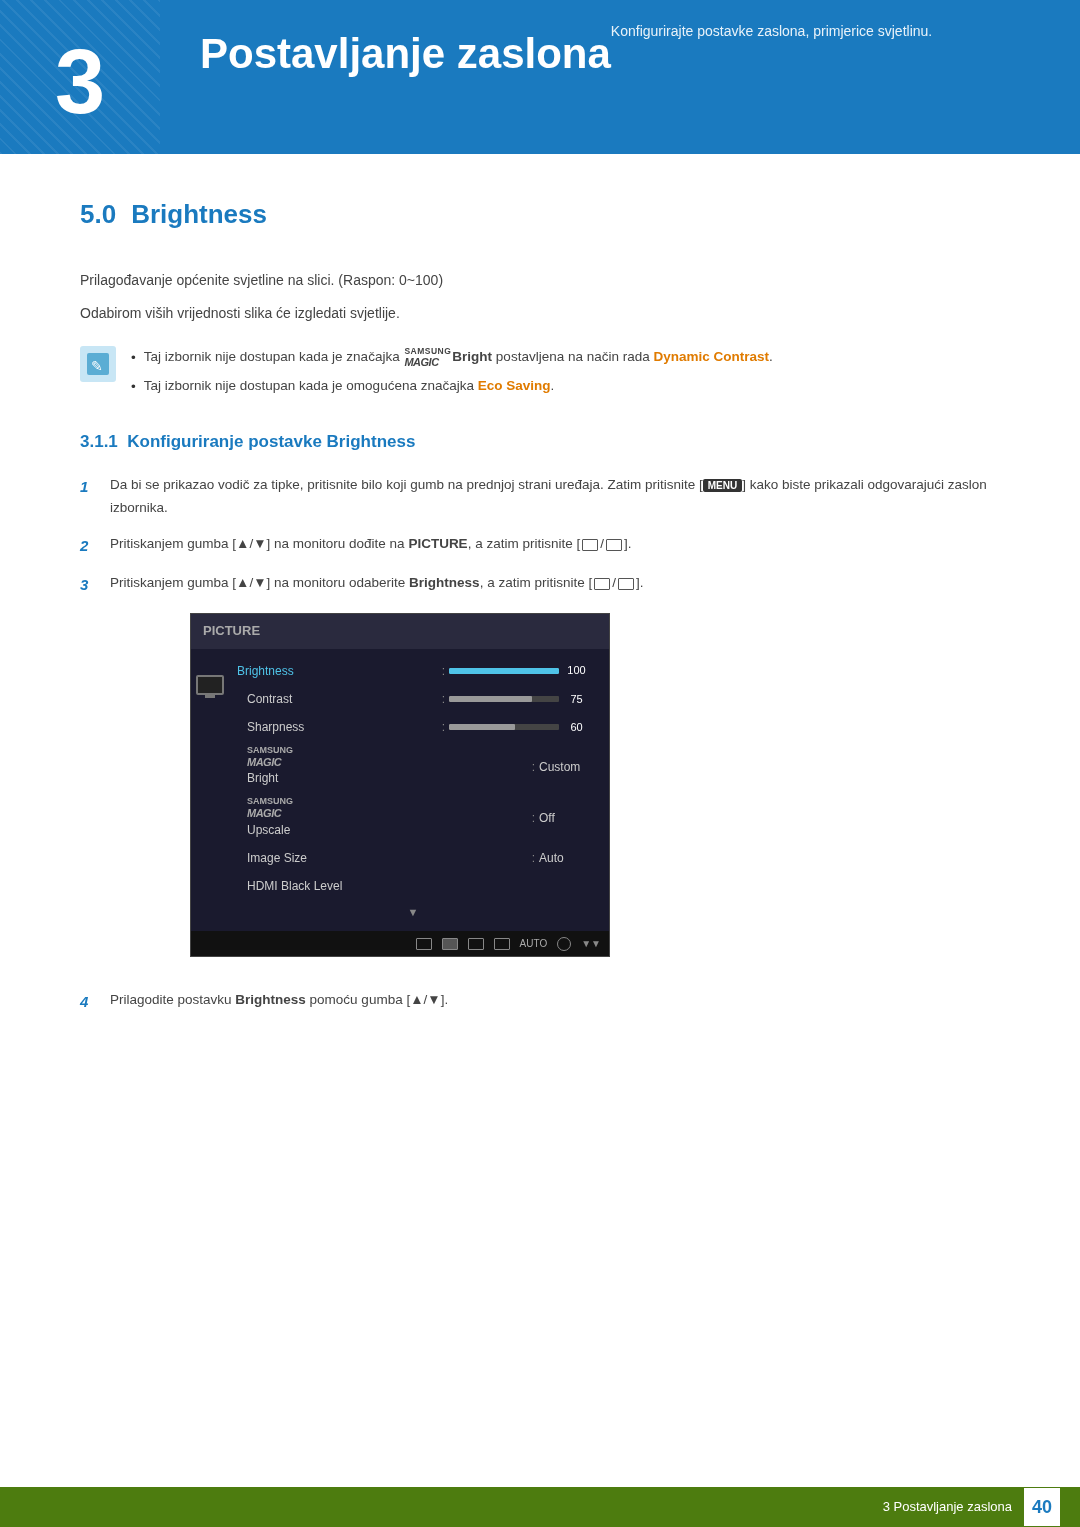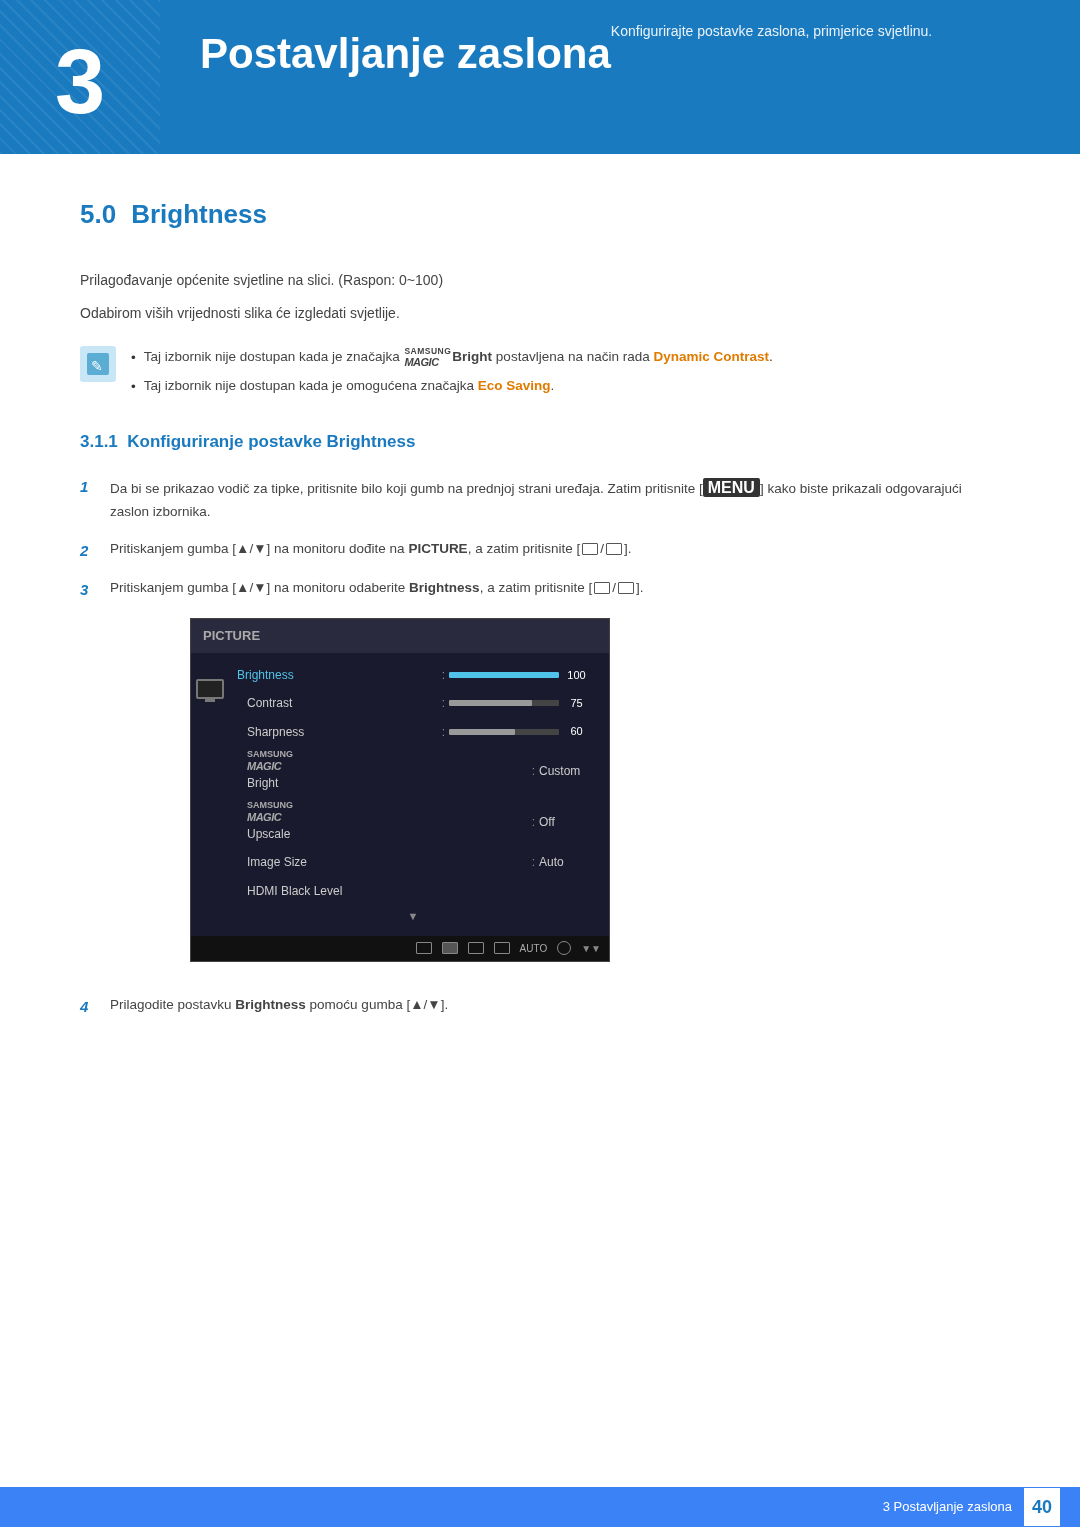--- a/index.html
+++ b/index.html
@@ -188,21 +188,21 @@
       line-height: 1.7;
       flex: 1;
     }
 
     
     .key-label {
       background: #333;
       color: white;
       padding: 1px 5px;
       border-radius: 2px;
-      font-size: 16px;
+      font-size: 10px;
       font-weight: bold;
     }
 
     
     .screenshot-container {
       margin: 18px 0 18px 80px;
       display: inline-block;
     }
 
     .picture-menu {
@@ -310,21 +310,21 @@
     }
 
     
     .page-footer {
       position: fixed;
       bottom: 0;
       left: 0;
       right: 0;
       width: 1080px;
       height: 40px;
-      background: #3b82f6;
+      background: #4d7c0f;
       display: flex;
       align-items: center;
       justify-content: flex-end;
       padding: 0 20px;
       margin-top: 6px;
     }
 
     .footer-text {
       color: white;
       font-size: 13px;

